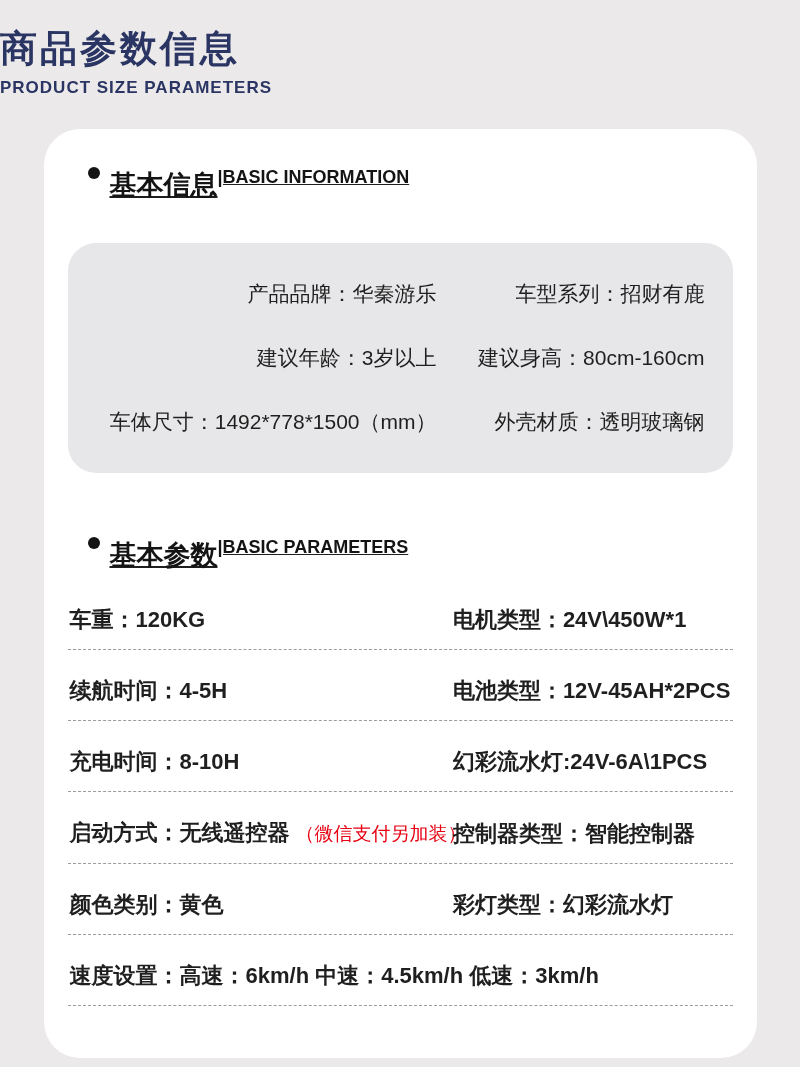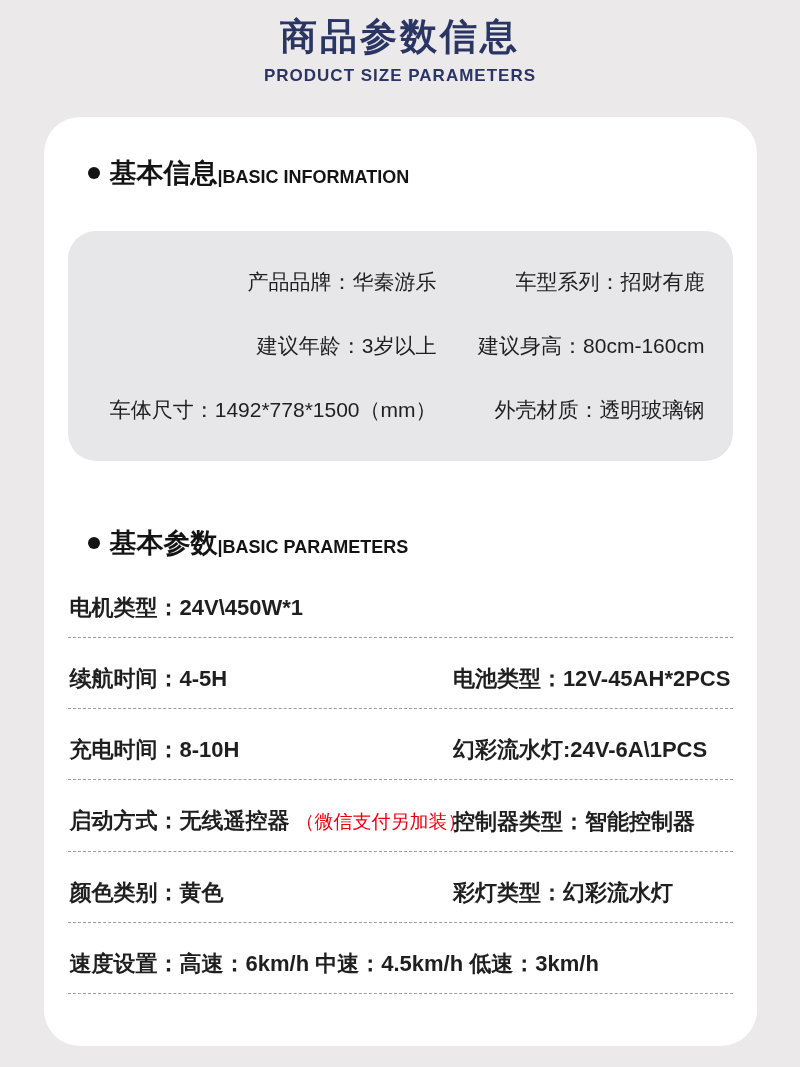--- a/index.html
+++ b/index.html
@@ -4,45 +4,45 @@
 <style>
   * { margin: 0; padding: 0; box-sizing: border-box; }
   html, body {
     width: 800px; height: 1067px;
     background: #ebe9ea;
     font-family: "Liberation Sans", sans-serif;
     color: #1f1f1f;
     overflow: hidden;
   }
   
-  .page-header { padding-top: 12px; text-align: center; }
+  .page-header { padding-top: 24px; }
   .page-title {
     font-size: 37px; font-weight: 700; letter-spacing: 3px;
     color: #2b3563;
   }
   .page-subtitle {
     margin-top: 4px;
     font-size: 17px; font-weight: 600; letter-spacing: 1px;
     color: #2b3563;
   }
   
   .card {
     width: 713px; margin: 31px auto 0;
     background: #ffffff;
     border-radius: 36px;
     padding: 38px 24px 52px;
   }
   
-  .section-header { display: flex; align-items: center; padding-left: 20px; }
+  .section-header { display: flex; align-items: flex-start; padding-left: 20px; text-decoration: underline; }
   .bullet {
     width: 12px; height: 12px; border-radius: 50%;
     background: #141414; margin-right: 10px; flex: 0 0 auto;
   }
   .section-cn { font-size: 27px; font-weight: 800; color: #141414; }
-  .section-en { font-size: 18px; font-weight: 700; color: #141414; margin-top: 8px; }
+  .section-en { font-size: 18px; font-weight: 700; color: #141414; margin-top: 0; }
   
   .info-box {
     margin-top: 40px;
     background: #e7e6e8;
     border-radius: 28px;
     padding: 36px 28px;
     display: grid;
     grid-template-columns: 56% 44%;
     row-gap: 34px;
     font-size: 21px;
@@ -104,20 +104,23 @@
 
   <div class="section-header params-header">
     <span class="bullet"></span>
     <span class="section-cn">基本参数</span>
     <span class="section-en">|BASIC PARAMETERS</span>
   </div>
 
   <div class="params-list">
 
     <div class="param-row">
+      <div class="p-left">
+        <span>车重：</span><span>120KG</span>
+      </div>
       <div class="p-right">
         <span>电机类型：</span><span>24V\450W*1</span>
       </div>
     </div>
 
     <div class="param-row">
       <div class="p-left">
         <span>续航时间：</span><span>4-5H</span>
       </div>
       <div class="p-right">

